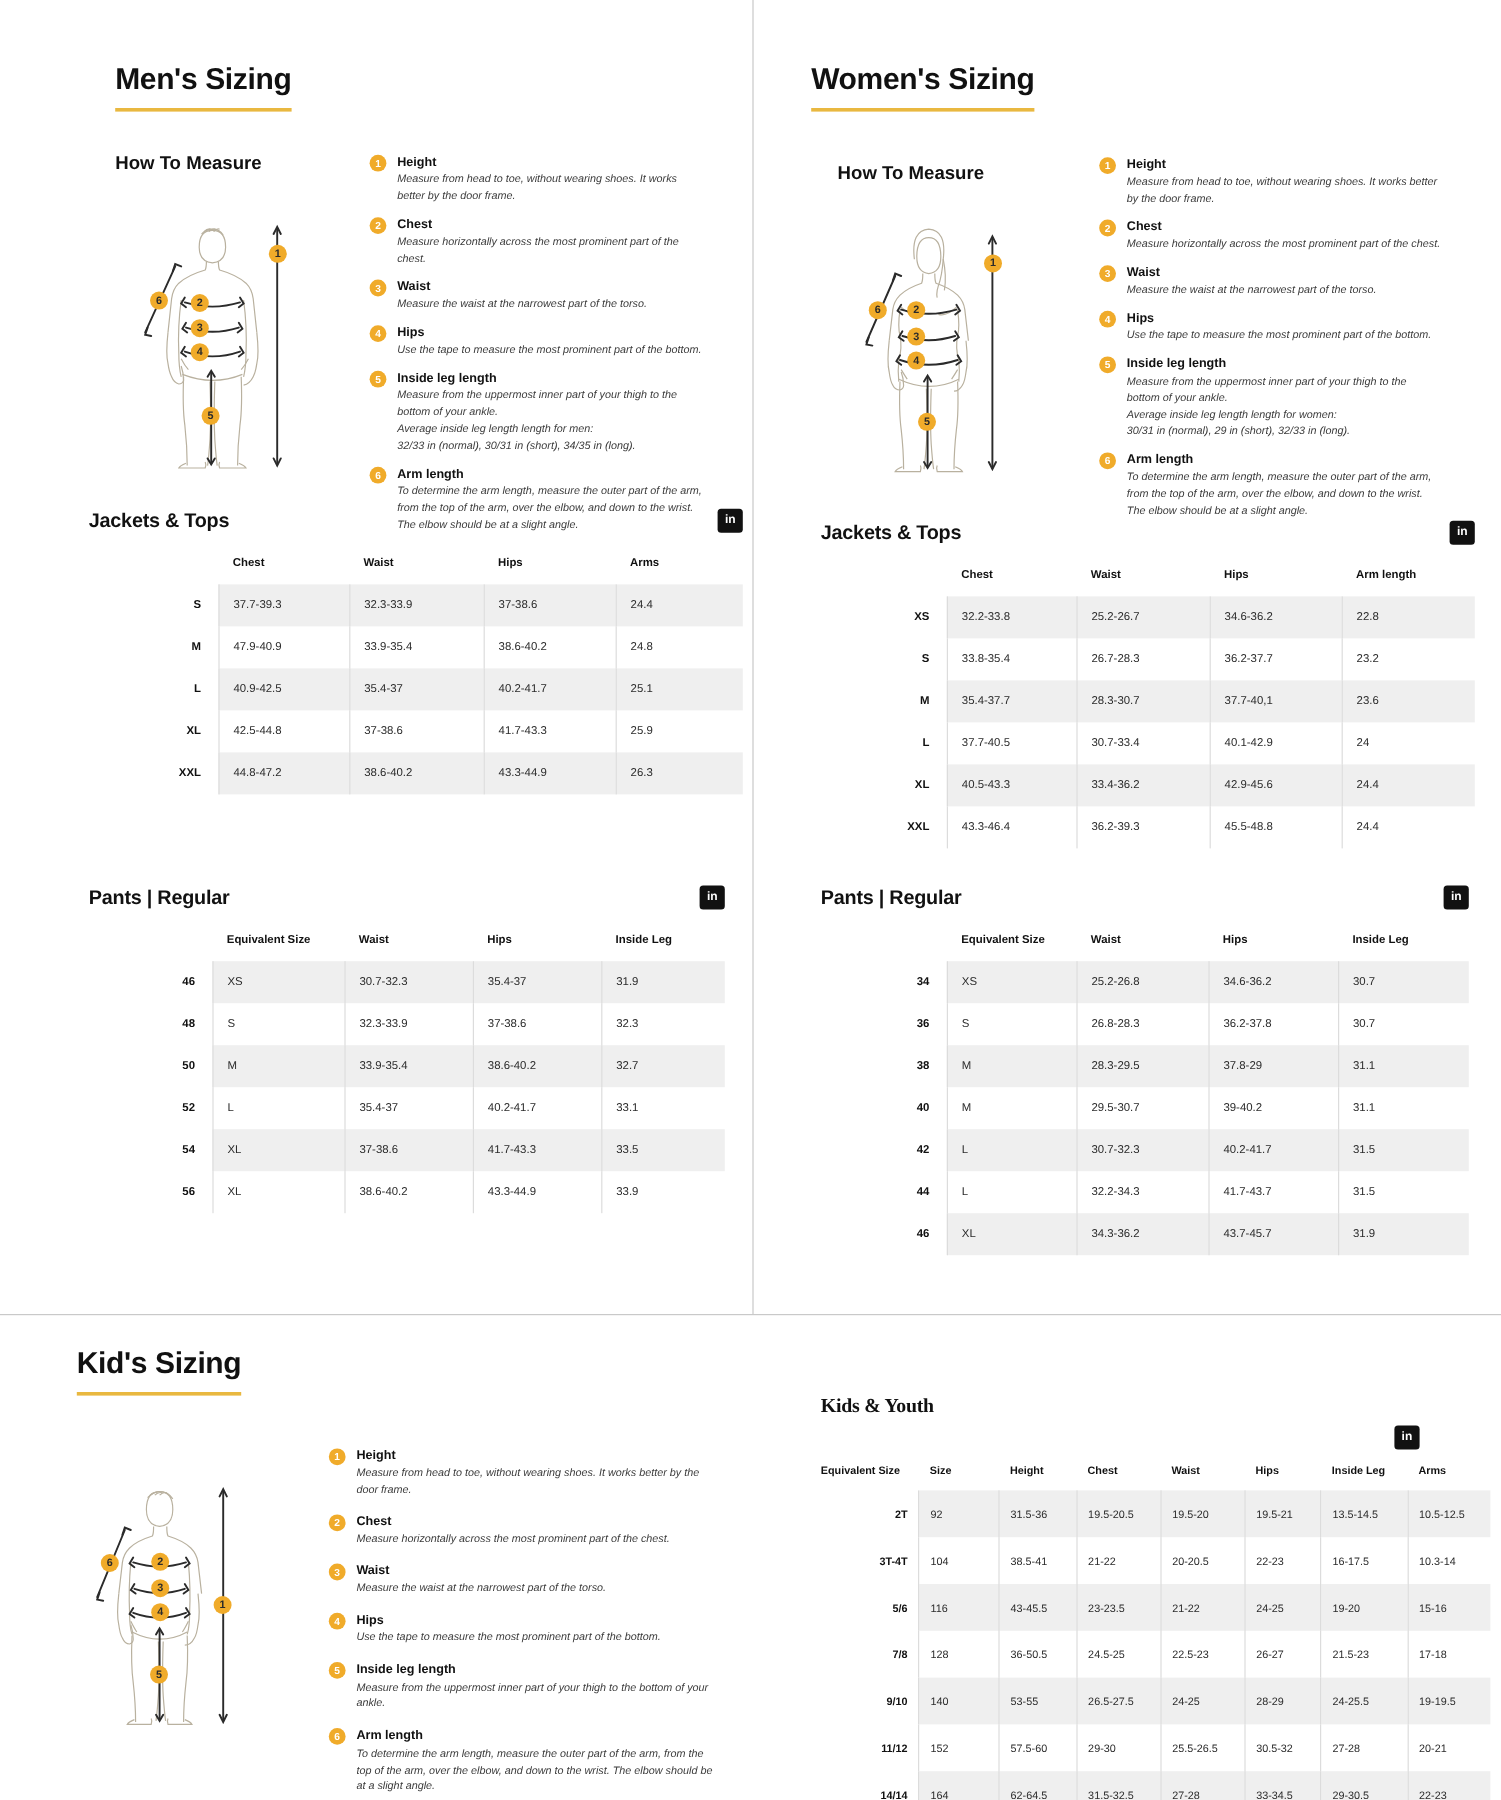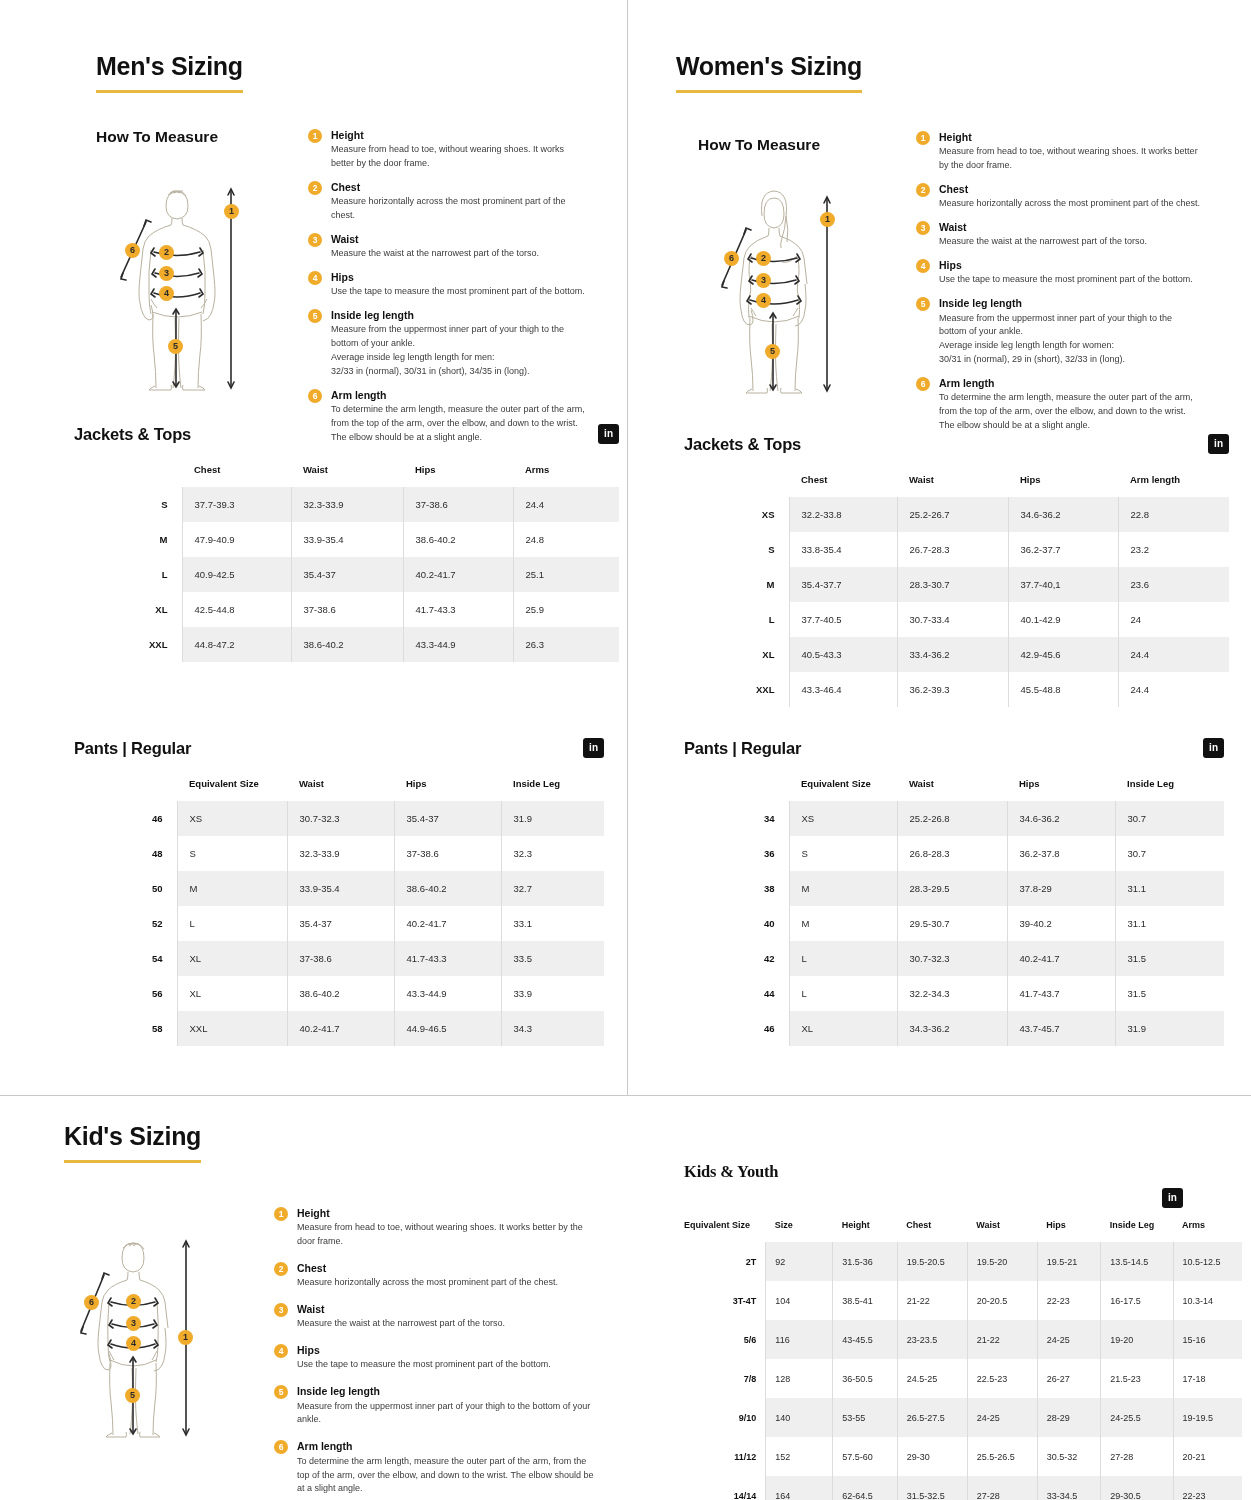--- a/index.html
+++ b/index.html
@@ -43,21 +43,21 @@
   .step { display: flex; gap: 9px; margin-bottom: 9px; }
   .step:last-child { margin-bottom: 0; }
   .badge {
     flex: 0 0 auto; width: 14px; height: 14px; border-radius: 50%;
     background: #f0ab2a; color: #fff; font-size: 8.5px; font-weight: bold;
     display: flex; align-items: center; justify-content: center;
     margin-top: 1px; line-height: 1;
   }
   .step-body { flex: 1 1 auto; }
   .step-title { font-size: 10.5px; font-weight: bold; color: #111; line-height: 1.35; }
-  .step-desc  { font-size: 9px; color: #3b3b3b; line-height: 1.55; margin-top: 1px; }
+  .step-desc  { font-size: 9px; color: #3b3b3b; line-height: 1.55; margin-top: 1px; font-style: italic; }
 
   
   .table-block { position: absolute; }
   .table-head-row { display: flex; align-items: center; justify-content: space-between; }
   .table-title { font-size: 16.5px; font-weight: bold; color: #111; letter-spacing: -0.2px; }
   .unit-badge {
     background: #111; color: #fff; border-radius: 3px;
     font-size: 10px; font-weight: bold; line-height: 1;
     padding: 5px 6px 5px 6px; display: inline-block;
   }
@@ -332,27 +332,20 @@
               <td>37-38.6</td>
               <td>41.7-43.3</td>
               <td>33.5</td>
             </tr>
           <tr>
               <td class="rowlabel">56</td>
               <td>XL</td>
               <td>38.6-40.2</td>
               <td>43.3-44.9</td>
               <td>33.9</td>
-            </tr>
-          <tr class="shaded">
-              <td class="rowlabel">58</td>
-              <td>XXL</td>
-              <td>40.2-41.7</td>
-              <td>44.9-46.5</td>
-              <td>34.3</td>
             </tr>
         </tbody>
       </table>
     </div>
   </div>
 
   <div class="panel" id="panel-women">
 
     <div style="position:absolute;left:48px;top:52px;">
       <div class="section-title">Women's Sizing</div>

